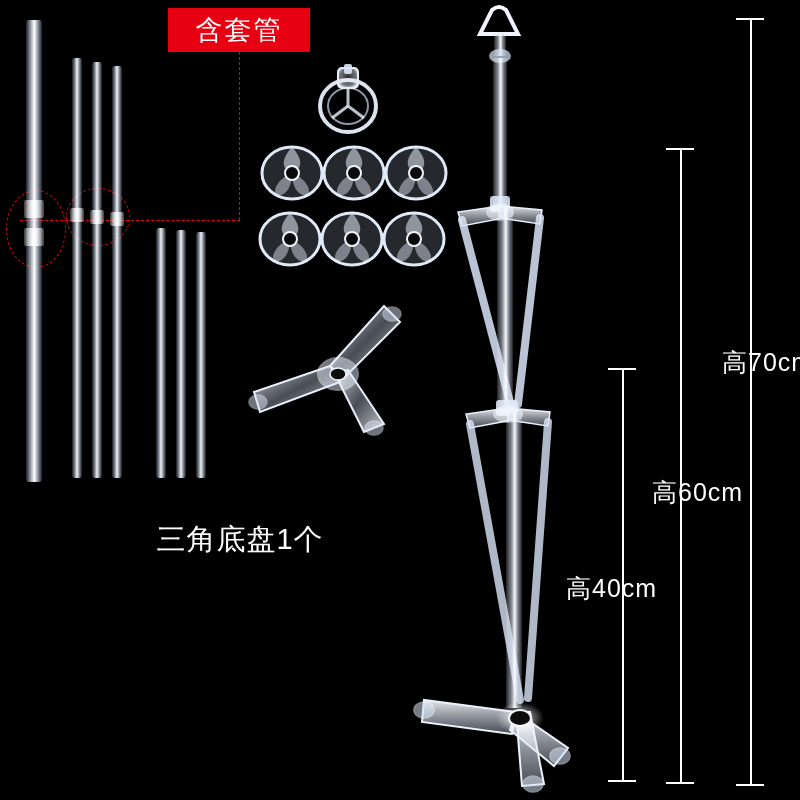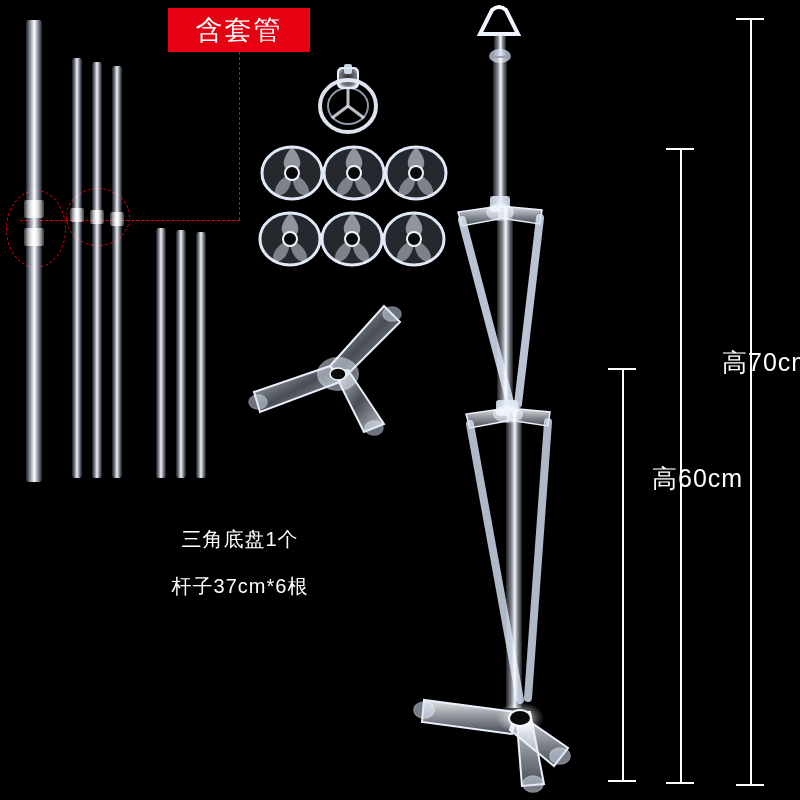--- a/index.html
+++ b/index.html
@@ -80,21 +80,21 @@
     border-radius: 2px;
   }
 
   
   .parts {
     position: absolute;
     left: 60px;
     top: 516px;
     width: 360px;
     text-align: center;
-    font-size: 20px;
+    font-size: 29px;
     line-height: 47px;
     letter-spacing: 1px;
     color: #ffffff;
   }
   .parts div { white-space: nowrap; }
 
   
   .dim-line {
     position: absolute;
     width: 0;
@@ -291,24 +291,24 @@
   </svg>
 
   <div class="dim-line" style="left:750px; top:18px; height:766px;"></div>
   <div class="dim-cap" style="left:736px; top:18px; width:28px;"></div>
   <div class="dim-cap" style="left:736px; top:784px; width:28px;"></div>
   <div class="dim-label" style="left:722px; top:346px;">高70cm</div>
 
   <div class="dim-line" style="left:680px; top:148px; height:634px;"></div>
   <div class="dim-cap" style="left:666px; top:148px; width:28px;"></div>
   <div class="dim-cap" style="left:666px; top:782px; width:28px;"></div>
-  <div class="dim-label" style="left:652px; top:462px;text-align:center;">高60cm</div>
+  <div class="dim-label" style="left:652px; top:476px;text-align:center;">高60cm</div>
 
   <div class="dim-line" style="left:622px; top:368px; height:412px;"></div>
   <div class="dim-cap" style="left:608px; top:368px; width:28px;"></div>
   <div class="dim-cap" style="left:608px; top:780px; width:28px;"></div>
+  <div class="dim-label" style="left:566px; top:572px;">高40cm</div>
 
   <div class="parts">
     <div>三角底盘1个</div>
-    <div>杆子37cm*6根</div>
   </div>
 
 </div>
 
 </body></html>

